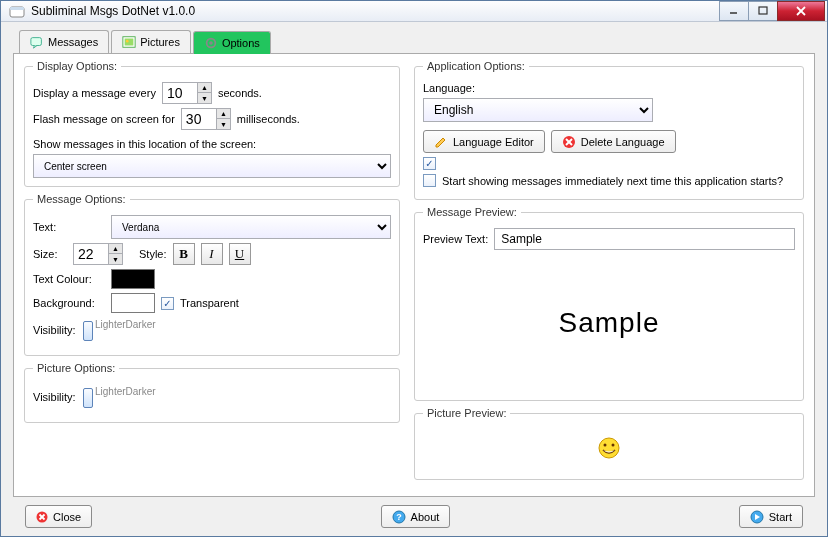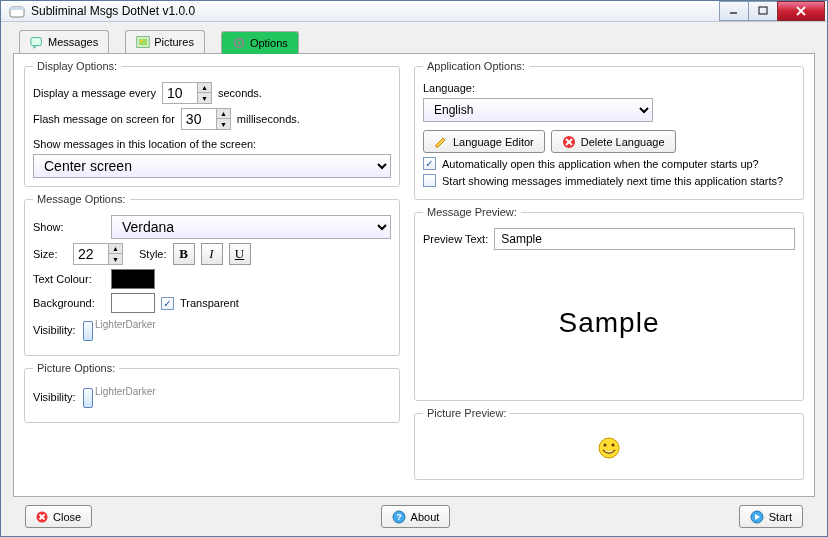--- a/index.html
+++ b/index.html
@@ -6,37 +6,37 @@
 body { background: #fff; font-size: 11px; color: #000; }
 .window { width: 828px; height: 537px; border: 1px solid #5a7aa0; display: flex; flex-direction: column; background: #f0f0f0; }
 .titlebar { height: 30px; background: linear-gradient(#fdfdfe, #e8edf5); display: flex; align-items: center; padding: 0 2px 0 8px; border-bottom: 1px solid #c0c8d4; }
 .titlebar-icon { width: 16px; height: 16px; margin-right: 6px; }
 .titlebar-text { flex: 1; font-size: 12px; color: #000; }
 .win-btns { display: flex; }
 .win-btn { width: 30px; height: 20px; border: 1px solid #8a9db5; background: linear-gradient(#f5f8fc, #dde6f2); display: flex; align-items: center; justify-content: center; margin-left: -1px; font-size: 10px; }
 .win-close { width: 48px; background: linear-gradient(#e79, #c23 50%, #a12); color: #fff; border-color: #8a2a2a; }
 .content { flex: 1; padding: 8px 12px; display: flex; flex-direction: column; }
 .tabs { display: flex; border-bottom: 1px solid #aaa; padding-left: 6px; }
-.tab { padding: 4px 10px; border: 1px solid #aaa; border-bottom: none; background: #f2f2f2; margin-right: 16px; border-radius: 3px 3px 0 0; display: flex; align-items: center; gap: 4px; font-size: 11px; cursor: pointer; }
+.tab { padding: 4px 10px; border: 1px solid #aaa; border-bottom: none; background: #f2f2f2; margin-right: 2px; border-radius: 3px 3px 0 0; display: flex; align-items: center; gap: 4px; font-size: 11px; cursor: pointer; }
 .tab.active { background: #22c55e; position: relative; top: 1px; }
 .tab-icon { width: 14px; height: 14px; }
 .tab-body { flex: 1; background: #fff; border: 1px solid #aaa; border-top: none; padding: 6px 10px 10px 10px; display: flex; gap: 14px; }
 .col { display: flex; flex-direction: column; }
 .col-left { width: 376px; }
 .col-right { flex: 1; }
 fieldset { border: 1px solid #ccc; border-radius: 3px; padding: 6px 8px 8px 8px; margin-bottom: 6px; font-size: 11px; }
 legend { padding: 0 4px; color: #333; font-size: 11px; }
 .row { display: flex; align-items: center; margin: 4px 0; gap: 6px; font-size: 11px; }
 .lbl { min-width: 72px; }
 .spin { display: flex; align-items: center; border: 1px solid #abadb3; background: #fff; height: 22px; }
 .spin input { border: none; width: 34px; height: 20px; font-size: 14px; padding: 0 4px; outline: none; }
 .spin-btns { display: flex; flex-direction: column; background: #e6e6e6; }
 .spin-btns span { width: 14px; height: 10px; font-size: 7px; display: flex; align-items: center; justify-content: center; border-left: 1px solid #abadb3; cursor: pointer; }
 .spin-btns span:first-child { border-bottom: 1px solid #abadb3; }
-select, .combo { width: 100%; height: 24px; border: 1px solid #abadb3; background: linear-gradient(#fff, #eef); font-size: 14px; padding: 0 6px; }
+select, .combo { width: 100%; height: 24px; border: 1px solid #abadb3; background: linear-gradient(#fff, #eef); font-size: 10px; padding: 0 6px; }
 select.small { width: 230px; font-size: 12px; }
 .swatch { width: 44px; height: 20px; border: 1px solid #7a7a7a; display: inline-block; }
 .btn-toggle { width: 22px; height: 22px; border: 1px solid #999; background: linear-gradient(#fff,#e8e8e8); display: flex; align-items: center; justify-content: center; font-family: "Times New Roman", serif; font-size: 13px; cursor: pointer; }
 .btn-toggle.b { font-weight: bold; }
 .btn-toggle.i { font-style: italic; }
 .btn-toggle.u { text-decoration: underline; }
 .slider-wrap { display: flex; flex-direction: row; margin-top: 2px; }
 .slider-track { position: relative; height: 24px; display: flex; align-items: center; }
 .track-line { flex: 1; height: 4px; background: #e0e0e0; border: 1px solid #bbb; border-radius: 2px; }
 .thumb { position: absolute; width: 10px; height: 20px; background: linear-gradient(#fafcff,#cfe3fb); border: 1px solid #5d84b9; border-radius: 2px; top: 2px; }
@@ -136,21 +136,21 @@
           </div>
           <div class="row" style="margin-top:8px;">
               <span>Show messages in this location of the screen:</span>
             </div>
           <select class="combo"><option>Center screen</option></select>
         </fieldset>
 
         <fieldset>
           <legend>Message Options:</legend>
           <div class="row">
-            <span class="lbl">Show:</span>
+            <span class="lbl">Text:</span>
             <select class="combo" style="flex:1"><option>Verdana</option></select>
           </div>
           <div class="row">
             <span class="lbl" style="min-width:34px">Size:</span>
             <div class="spin">
               <input value="22" style="">
               <div class="spin-btns">
                   <span>▲</span>
                   <span>▼</span>
                 </div>
@@ -221,21 +221,20 @@
               <svg class="icon-blue" viewBox="0 0 14 14">
                   <circle cx="7" cy="7" r="6" fill="#e33"></circle>
                   <line x1="4" y1="4" x2="10" y2="10" stroke="#fff" stroke-width="2"></line>
                   <line x1="10" y1="4" x2="4" y2="10" stroke="#fff" stroke-width="2"></line>
                 </svg>
               <span>Delete Language</span>
             </div>
           </div>
           <div class="chk-row">
             <div class="chk">✓</div>
-            <span>Automatically open this application when the computer starts up?</span>
           </div>
           <div class="chk-row">
             <div class="chk"></div>
             <span>Start showing messages immediately next time this application starts?</span>
           </div>
         </fieldset>
 
         <fieldset style="flex:1">
           <legend>Message Preview:</legend>
           <div class="row">

